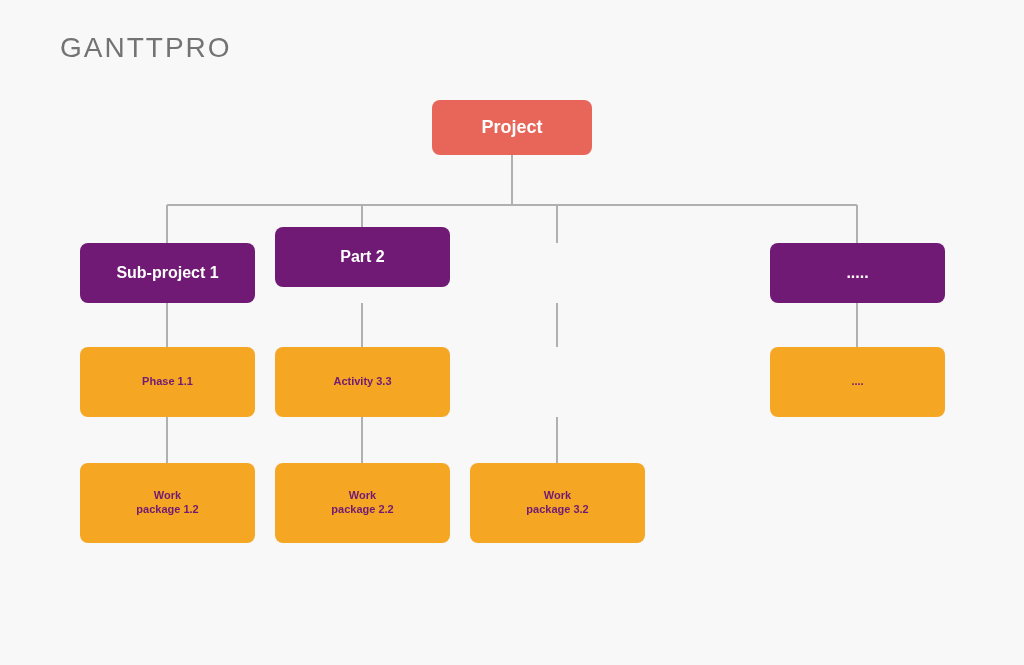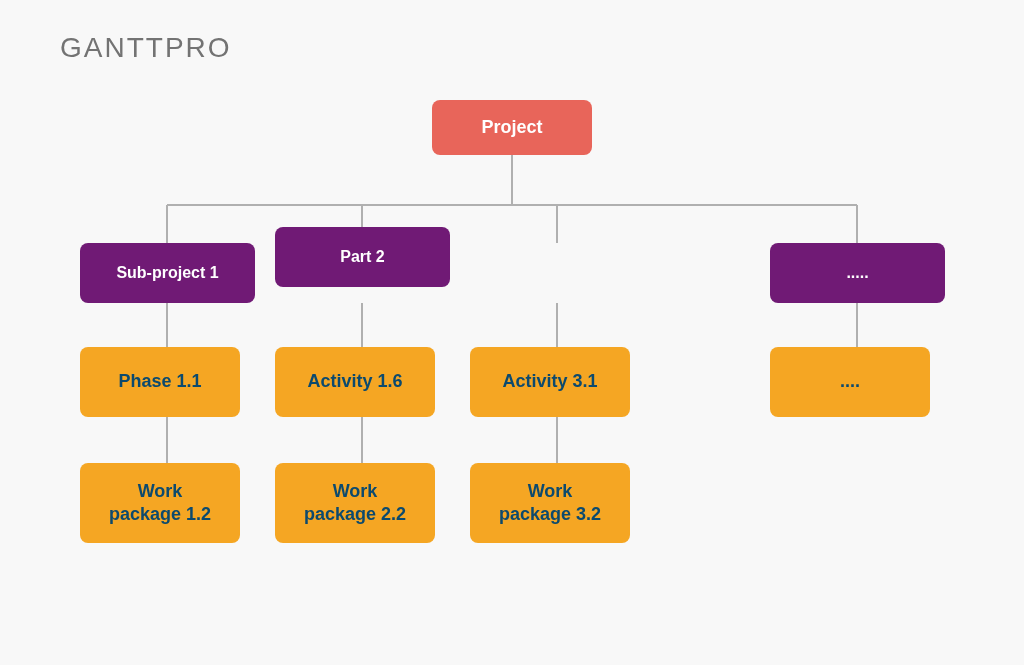--- a/index.html
+++ b/index.html
@@ -56,24 +56,24 @@
     .node-blue {
       background: #701a75;
       color: #fff;
       width: 175px;
       height: 60px;
       font-size: 16px;
     }
 
     .node-orange {
       background: #f5a623;
-      color: #0c4a6e;
-      width: 160px;
+      color: #701a75;
+      width: 175px;
       height: 70px;
-      font-size: 18px;
+      font-size: 11px;
     }
 
     
     .diagram-container {
       position: relative;
       width: 920px;
       height: 520px;
     }
 
     .diagram-svg {
@@ -138,26 +138,23 @@
 
     <div class="node-pos" style="top:148px; left:718px;">
       <div class="node node-blue">.....</div>
     </div>
 
     <div class="node-pos" style="top:252px; left:28px;">
       <div class="node node-orange">Phase 1.1</div>
     </div>
 
     <div class="node-pos" style="top:252px; left:223px;">
-      <div class="node node-orange">Activity 1.6</div>
+      <div class="node node-orange">Activity 3.3</div>
     </div>
 
-    <div class="node-pos" style="top:252px; left:418px;">
-      <div class="node node-orange">Activity 3.1</div>
-    </div>
 
     <div class="node-pos" style="top:252px; left:718px;">
       <div class="node node-orange">....</div>
     </div>
 
     <div class="node-pos" style="top:368px; left:28px;">
       <div class="node node-orange" style="height:80px;">Work<br>package 1.2</div>
     </div>
 
     <div class="node-pos" style="top:368px; left:223px;">

